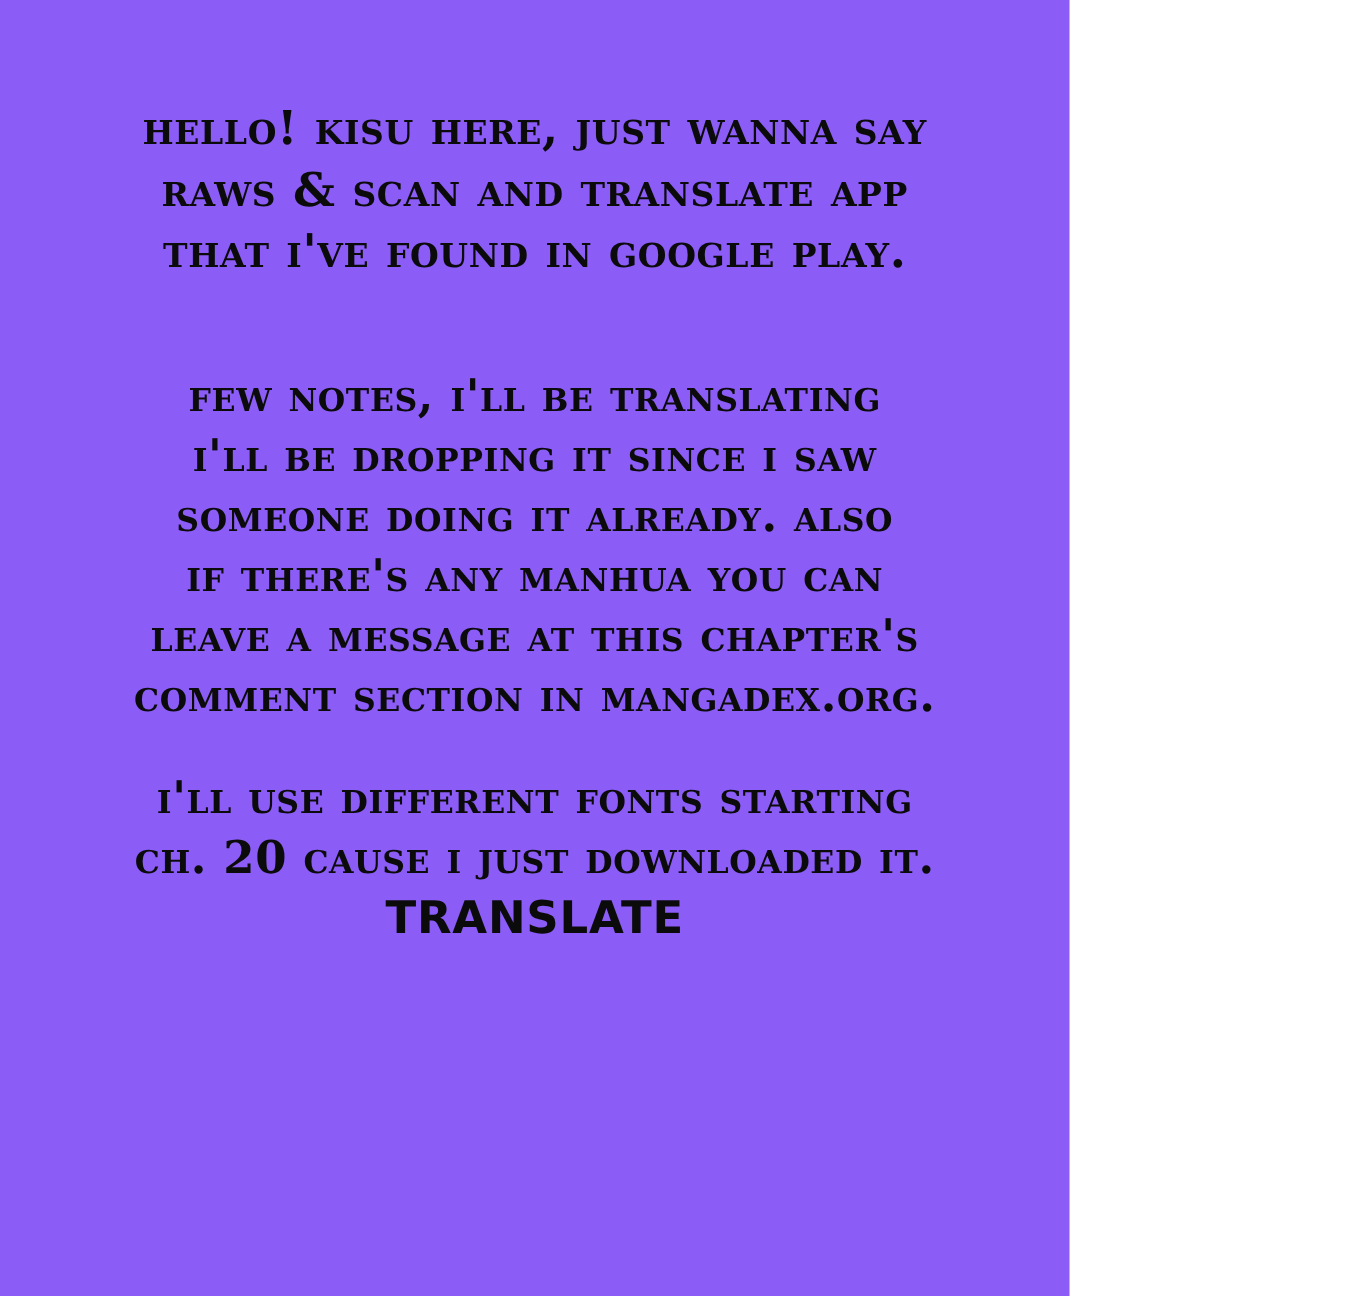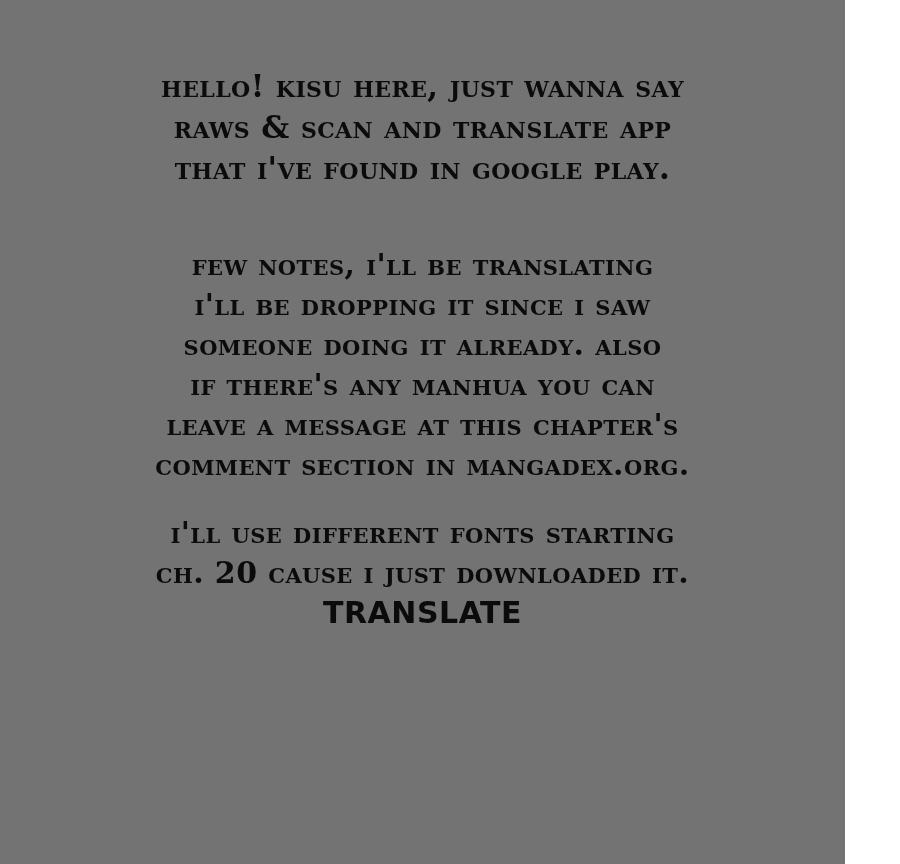--- a/index.html
+++ b/index.html
@@ -7,29 +7,29 @@
     padding: 0;
   }
   body {
     width: 900px;
     height: 864px;
     background: #ffffff;
     font-family: "Liberation Serif", serif;
     overflow: hidden;
   }
   .page {
-    width: 845px;
+    width: 713px;
     height: 864px;
     box-sizing: border-box;
     display: flex;
     flex-direction: column;
     align-items: center;
     justify-content: flex-start;
     padding-top: 66px;
-    background: #737373;
+    background: #8b5cf6;
   }
   .note-block {
     width: 820px;
     text-align: center;
     color: #0b0b0b;
   }
   .line {
     font-family: "DejaVu Serif", serif;
     font-variant: small-caps;
     text-transform: lowercase;

